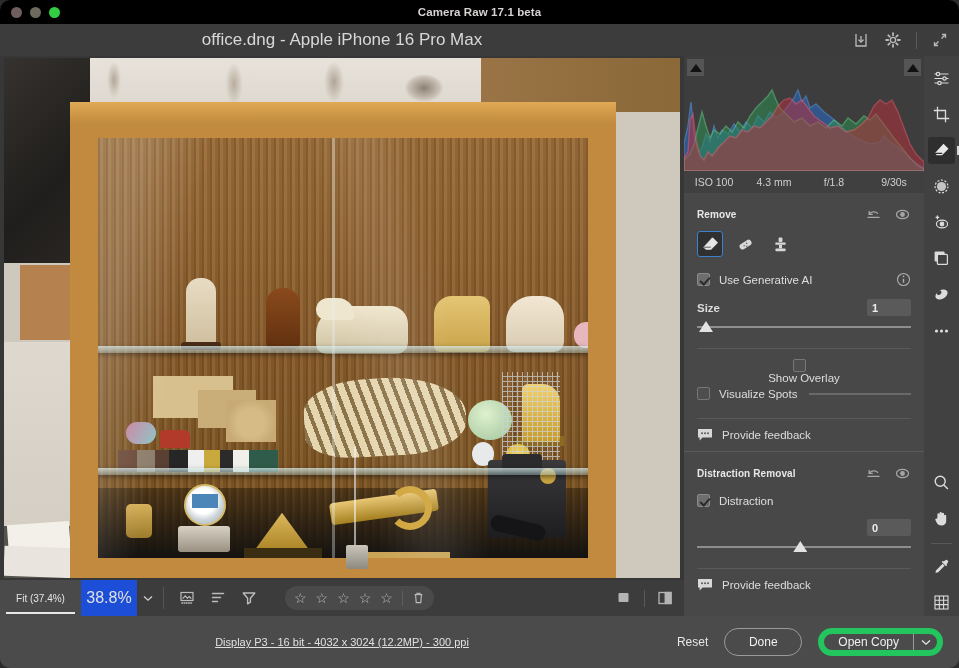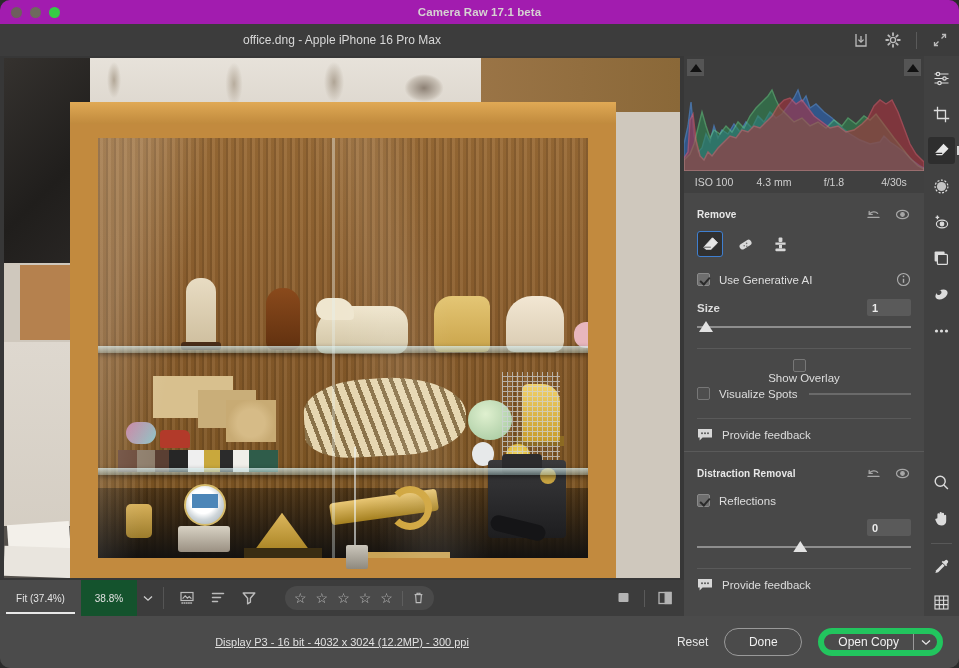--- a/index.html
+++ b/index.html
@@ -11,38 +11,38 @@
     -webkit-font-smoothing: antialiased;
   }
   .app {
     position: relative; width: 959px; height: 668px;
     background: #3a3a3a; border-radius: 10px; overflow: hidden;
   }
 
   
   .titlebar {
     position: absolute; top:0; left:0; width:959px; height:24px;
-    background:#a21caf; display:flex; align-items:center;
+    background:#000000; display:flex; align-items:center;
   }
   .traffic { display:flex; gap:8px; padding-left:11px; }
   .tl { width:11px; height:11px; border-radius:50%; }
   .tl.red{background:#6e5e5e;} .tl.yellow{background:#6e6a5e;} .tl.green{background:#35cc45;}
   .title-text {
     position:absolute; left:0; right:0; text-align:center;
     font-size:11.5px; color:#d6d2d2; font-weight:600; letter-spacing:.1px;
   }
 
   
   .header {
     position:absolute; top:24px; left:0; width:959px; height:32px;
     background:#3c3c3c; display:flex; align-items:center;
   }
   .header-title {
     position:absolute; left:0; width:684px; text-align:center;
-    font-size:12px; color:#d8d8d8;
+    font-size:17px; color:#d8d8d8;
   }
   .header-icons {
     position:absolute; right:10px; display:flex; align-items:center; gap:14px;
   }
   .hicon { width:18px; height:18px; opacity:.82; cursor:pointer; }
   .hdivider { width:1px; height:17px; background:#5a5a5a; }
 
   
   .photo-wrap {
     position:absolute; top:56px; left:0; width:684px; height:524px;
@@ -255,21 +255,21 @@
   }
   .zoom-fit {
     width:81px; height:36px; display:flex; align-items:center; justify-content:center;
     background:#4a4a4a; font-size:10px; color:#e4e4e4; position:relative; cursor:pointer;
   }
   .zoom-fit::after {
     content:""; position:absolute; left:6px; right:6px; bottom:2px; height:2px; background:#e8e8e8;
   }
   .zoom-pct {
     width:56px; height:36px; display:flex; align-items:center; justify-content:center;
-    font-size:10px; color:#e0e0e0; background:#14532d; cursor:pointer;
+    font-size:16px; color:#e0e0e0; background:#1d4ed8; cursor:pointer;
   }
   .zoom-caret { width:22px; display:flex; align-items:center; justify-content:center; cursor:pointer; }
   .strip-sep { width:1px; height:22px; background:#555; margin:0 4px; }
   .strip-icons { display:flex; align-items:center; gap:13px; padding-left:10px; }
   .sicon { width:18px; height:18px; opacity:.85; cursor:pointer; }
   .rating {
     margin-left:27px; height:24px; background:#4a4a4a; border-radius:12px;
     display:flex; align-items:center; padding:0 9px; gap:9px;
   }
   .star { font-size:14px; color:#bdbdbd; line-height:1; cursor:pointer; }
@@ -589,21 +589,21 @@
         </div>
       <div class="clip right">
           <i></i>
         </div>
     </div>
 
     <div class="exif">
       <span>ISO 100</span>
       <span>4.3 mm</span>
       <span>f/1.8</span>
-      <span>4/30s</span>
+      <span>9/30s</span>
     </div>
 
     <div class="section">
       <div class="sec-head">
         <span class="sec-title">Remove</span>
         <span class="sec-ico">
           <svg width="17" height="17" viewBox="0 0 17 17" fill="none" stroke="#d0d0d0" stroke-width="1.3" stroke-linecap="round">
             <path d="M4.5 8.2C6 5.6 10.6 5 12.6 7.4"></path>
               <path d="M4.2 5.4v3h3"></path>
               <path d="M3 11.4h11"></path>
@@ -711,21 +711,21 @@
         <span class="sec-ico">
           <svg width="17" height="17" viewBox="0 0 17 17" fill="none" stroke="#d0d0d0" stroke-width="1.2">
             <ellipse cx="8.5" cy="8.5" rx="6" ry="4.2"></ellipse>
               <circle cx="8.5" cy="8.5" r="1.8" fill="#d0d0d0"></circle>
           </svg>
         </span>
       </div>
 
       <div class="chk-row">
         <span class="chk on"></span>
-        <span class="chk-label">Reflections</span>
+        <span class="chk-label">Distraction</span>
       </div>
 
       <div class="slider-label-row" style="justify-content:flex-end; margin-top:8px;">
         <span class="slider-val">0</span>
       </div>
       <div class="track">
         <div class="track-line"></div>
         <div class="knob" style="left:45%;"></div>
       </div>
 

